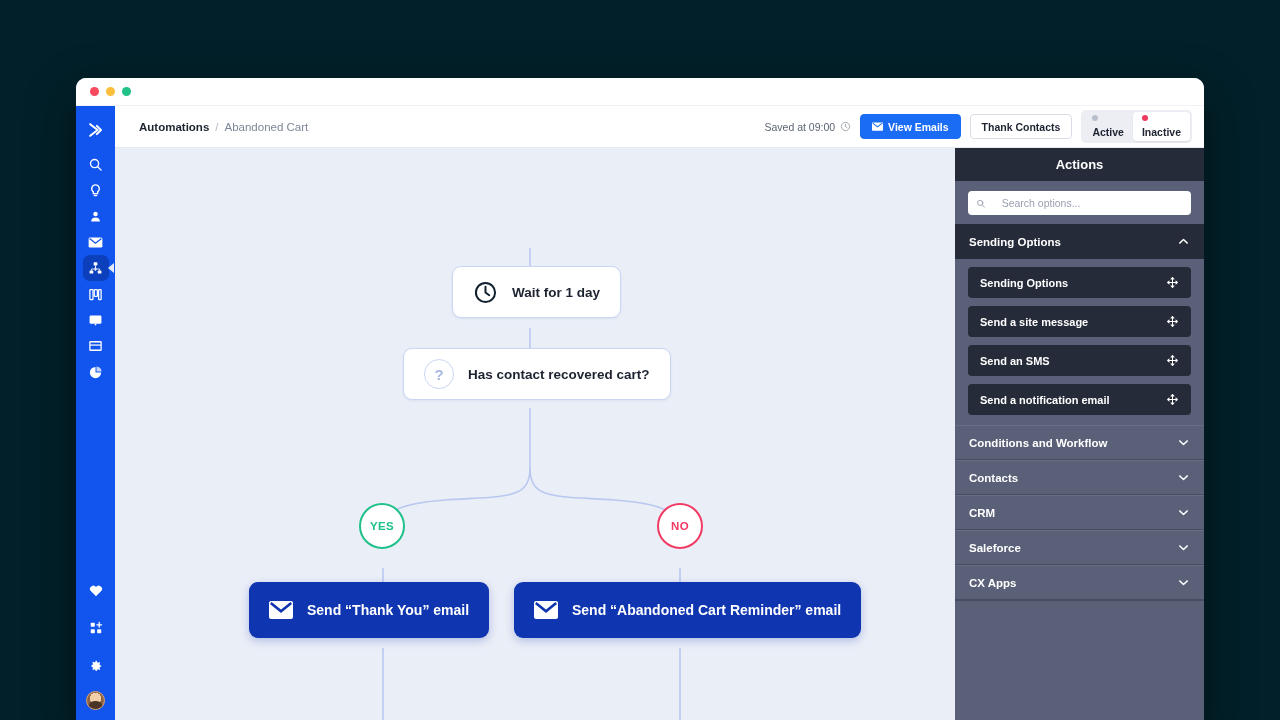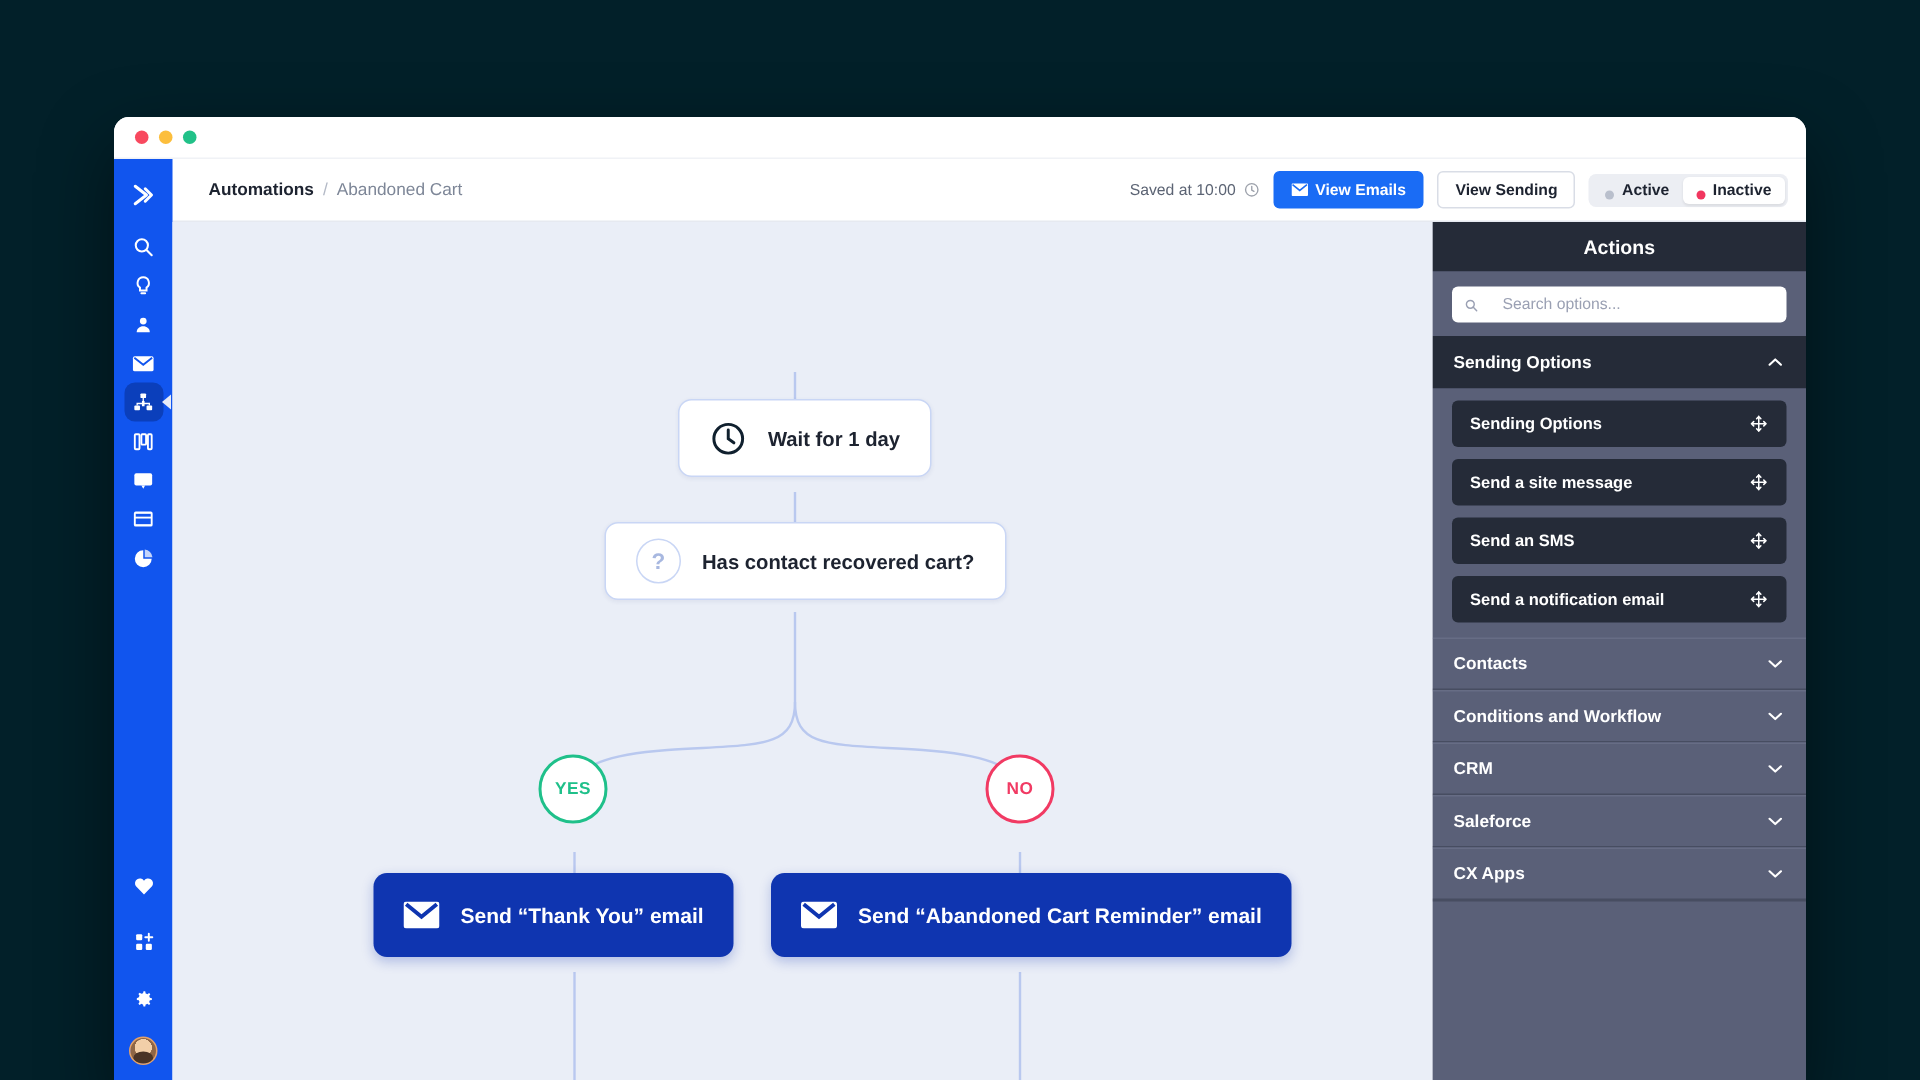--- a/index.html
+++ b/index.html
@@ -168,23 +168,24 @@
     padding: 2px;
     gap: 0;
   }
   .seg-item {
     font-size: 10.5px;
     font-weight: bold;
     color: #1d2330;
     padding: 3px 9px;
     border-radius: 4px;
     display: flex;
-    align-items: flex-end;
+    align-items: flex-start;
     gap: 5px;
     cursor: pointer;
+    flex-direction: column;
   }
   .seg-item.on { background: #ffffff; box-shadow: 0 1px 2px rgba(0,0,0,.08); }
   .seg-dot { width: 6px; height: 6px; border-radius: 50%; }
 
   
   .content {
     flex: 1;
     display: flex;
     min-height: 0;
   }
@@ -461,37 +462,37 @@
 
       <div class="topbar">
         <div class="crumb">
           <span class="crumb-root">Automations</span>
           <span class="crumb-sep">/</span>
           <span class="crumb-leaf">Abandoned Cart</span>
         </div>
 
         <div class="topbar-right">
           <div class="saved">
-            <span>Saved at 10:00</span>
+            <span>Saved at 09:00</span>
             <svg width="11" height="11" viewBox="0 0 24 24" fill="none" stroke="#5c6474" stroke-width="2">
               <circle cx="12" cy="12" r="9"></circle>
                 <path d="M12 7v5.4l3.2 2" stroke-linecap="round"></path>
             </svg>
           </div>
 
           <div class="btn btn-primary">
             <svg width="11" height="9" viewBox="0 0 24 18" fill="#fff">
               <rect x="0" y="0" width="24" height="18" rx="1.5"></rect>
               <path d="M1.5 1.5 L12 10 L22.5 1.5" fill="none" stroke="#1a6cf5" stroke-width="2.2"></path>
             </svg>
             <span>View Emails</span>
           </div>
 
           <div class="btn btn-ghost">
-            <span>View Sending</span>
+            <span>Thank Contacts</span>
           </div>
 
           <div class="seg">
             <div class="seg-item">
               <span class="seg-dot" style="background:#b9bfcc"></span>
               <span>Active</span>
             </div>
             <div class="seg-item on">
               <span class="seg-dot" style="background:#f1365f"></span>
               <span>Inactive</span>
@@ -604,27 +605,27 @@
             </div>
             <div class="action-item">
               <span>Send a notification email</span>
               <svg width="13" height="13" viewBox="0 0 24 24" fill="none" stroke="#fff" stroke-width="1.9" stroke-linecap="round" stroke-linejoin="round">
                 <path d="M12 3v18M3 12h18M12 3l-2.6 2.8M12 3l2.6 2.8M12 21l-2.6-2.8M12 21l2.6-2.8M3 12l2.8-2.6M3 12l2.8 2.6M21 12l-2.8-2.6M21 12l-2.8 2.6"></path>
               </svg>
             </div>
           </div>
 
           <div class="group-head collapsed">
-            <span>Contacts</span>
+            <span>Conditions and Workflow</span>
             <svg class="chev" width="13" height="13" viewBox="0 0 24 24" fill="none" stroke="#fff" stroke-width="2.6" stroke-linecap="round" stroke-linejoin="round">
                 <path d="M5 9 L12 15.5 L19 9"></path>
               </svg>
           </div>
           <div class="group-head collapsed">
-            <span>Conditions and Workflow</span>
+            <span>Contacts</span>
             <svg class="chev" width="13" height="13" viewBox="0 0 24 24" fill="none" stroke="#fff" stroke-width="2.6" stroke-linecap="round" stroke-linejoin="round">
                 <path d="M5 9 L12 15.5 L19 9"></path>
               </svg>
           </div>
           <div class="group-head collapsed">
             <span>CRM</span>
             <svg class="chev" width="13" height="13" viewBox="0 0 24 24" fill="none" stroke="#fff" stroke-width="2.6" stroke-linecap="round" stroke-linejoin="round">
                 <path d="M5 9 L12 15.5 L19 9"></path>
               </svg>
           </div>

